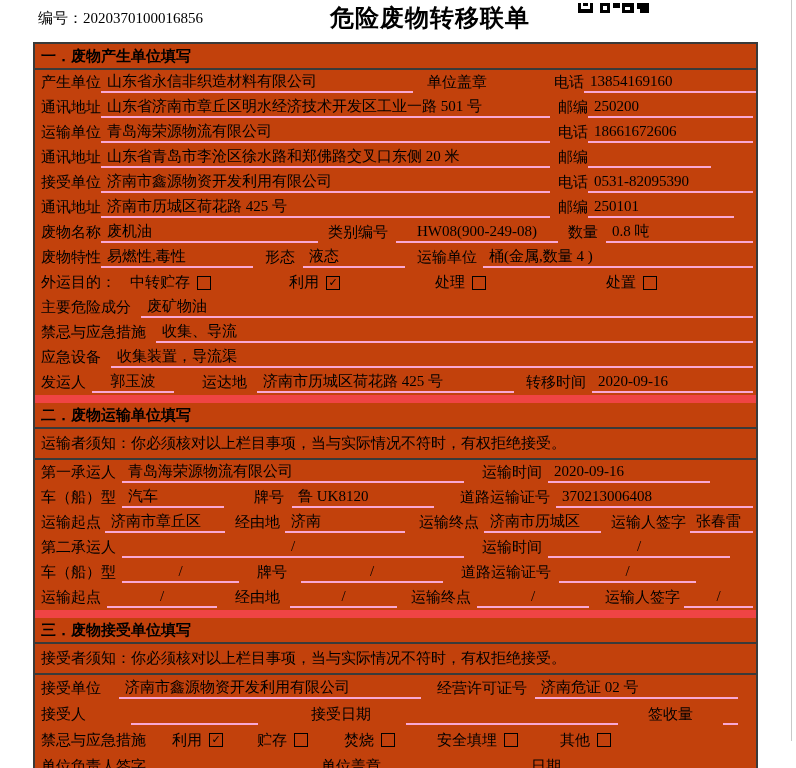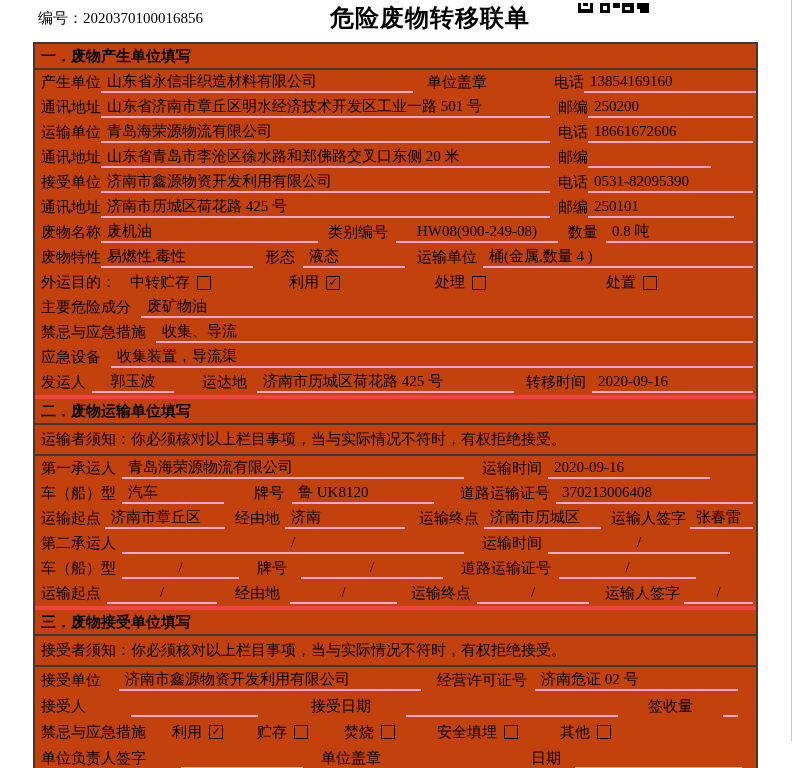--- a/index.html
+++ b/index.html
@@ -11,21 +11,21 @@
   .page{position:relative;width:796px;height:768px;background:#fff;}
   .page-edge{position:absolute;left:791px;top:0;width:1px;height:741px;background:#c9c9c9;}
   
   .hdr{position:relative;height:42px;}
   .serial{position:absolute;left:38px;top:9px;font-size:15px;}
   .doc-title{position:absolute;left:330px;top:2px;font-size:24px;font-weight:bold;letter-spacing:1px;font-family:"Liberation Sans","DejaVu Sans",sans-serif;}
   .qr{position:absolute;left:578px;top:0;}
   
   .sheet{margin-left:33px;width:721px;border:2px solid #3a3a3a;background:#c2410c;}
   .sec{font-weight:bold;font-size:15px;padding:3px 6px 2px 6px;border-bottom:2px solid #3a3a3a;font-family:"Liberation Sans","DejaVu Sans",sans-serif;}
-  .sec.mid{border-top:4px solid #ef4444;}
+  .sec.mid{border-top:8px solid #ef4444;}
   .notice{height:29px;display:flex;align-items:center;padding-left:6px;font-size:15px;border-bottom:2px solid #3a3a3a;}
   .row{display:flex;align-items:center;height:25px;padding-left:6px;font-size:15px;white-space:nowrap;}
   .row.tall{height:26px;}
   .lbl{flex:none;}
   .val{border-bottom:2px solid #f9a8d4;padding:0 6px;height:19px;line-height:19px;}
   .val.c{text-align:center;}
   .fill{flex:1;margin-right:3px;}
   .cb{display:inline-block;width:12px;height:12px;border:1.4px solid #000;margin-left:7px;font-size:11px;line-height:11px;text-align:center;vertical-align:-1px;font-family:"DejaVu Sans",sans-serif;}
   .opt{display:inline-flex;align-items:center;}
 </style>

